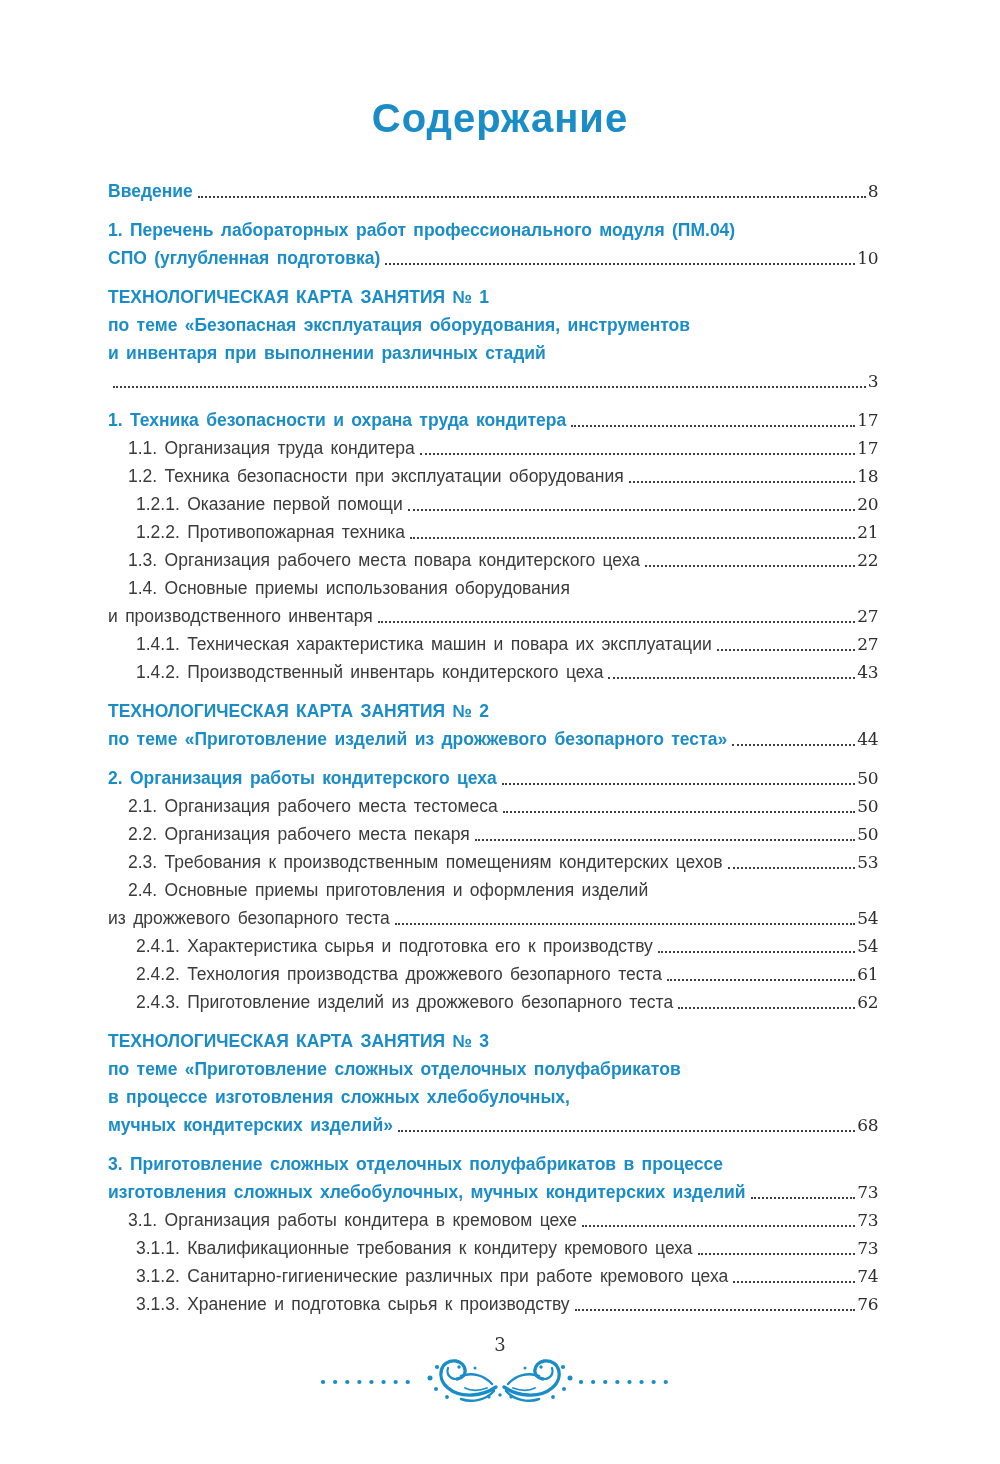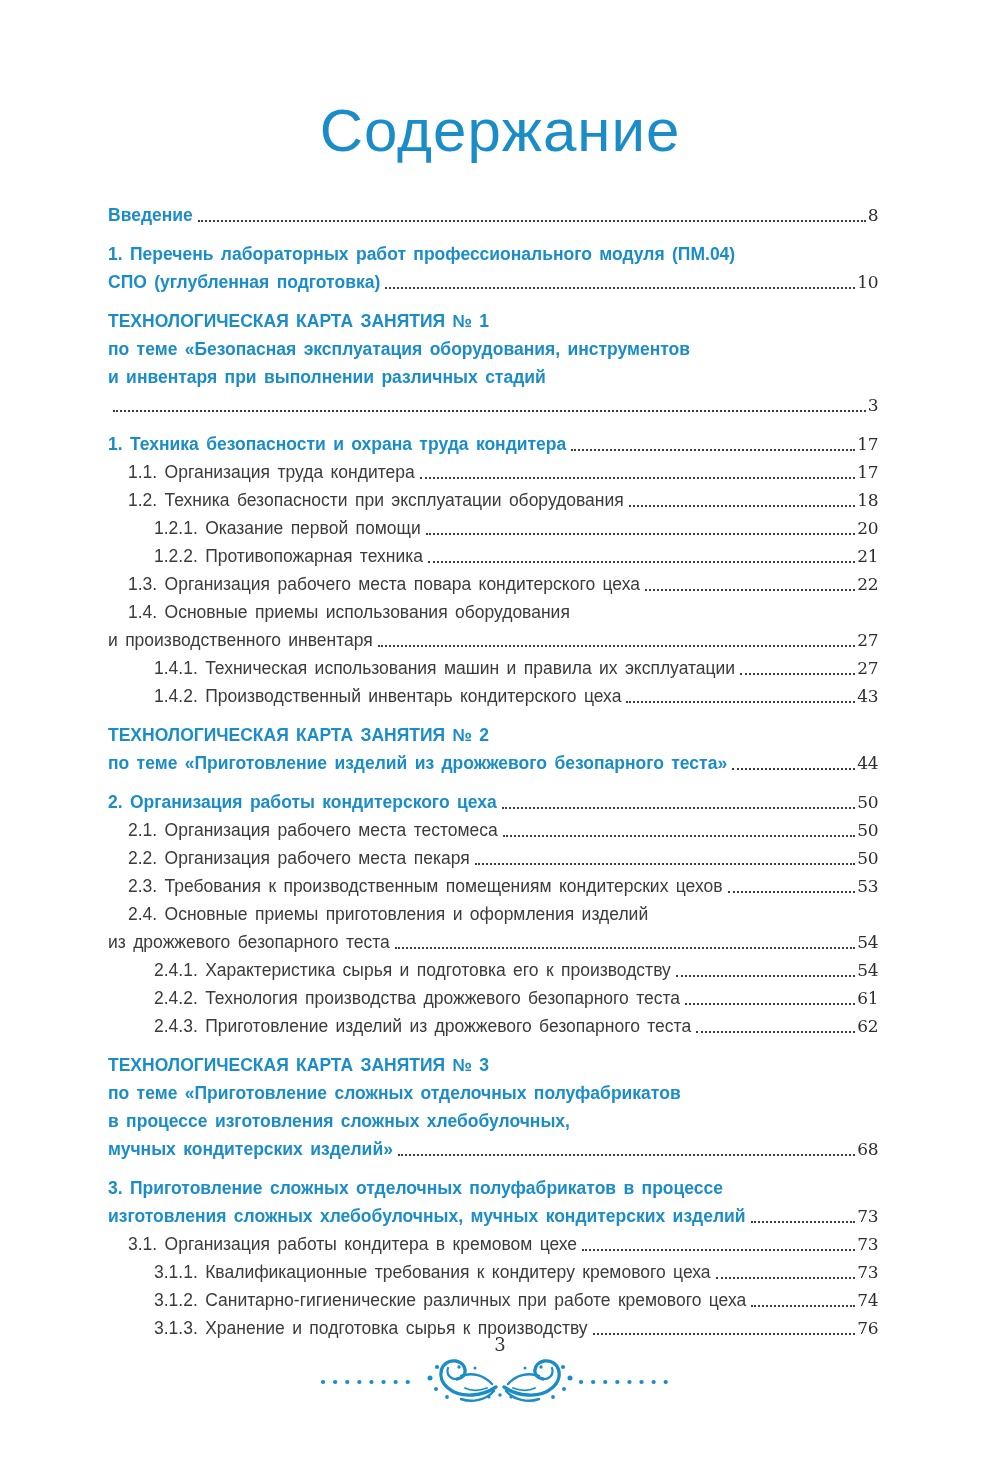--- a/index.html
+++ b/index.html
@@ -6,41 +6,41 @@
   body {
     width: 1000px; height: 1464px;
     background: #ffffff;
     font-family: "Liberation Sans", sans-serif;
     position: relative;
     overflow: hidden;
   }
   .page-title {
     margin: 96px 0 0 0;
     text-align: center;
-    font-size: 60px;
-    font-weight: 400;
+    font-size: 40px;
+    font-weight: 700;
     letter-spacing: 1px;
     color: #1a8dc9;
   }
   .toc {
     margin: 36px 122px 0 100px; 
   }
   .toc-entry.group-gap { margin-top: 11px; }
   .toc-line {
     display: flex;
     align-items: baseline;
     line-height: 28px;
     font-size: 17.5px;
     color: #3b3b3b;
     word-spacing: 2.5px;
     white-space: nowrap;
   }
   .toc-line.indent-0 { margin-left: 8px; }
   .toc-line.indent-1 { margin-left: 28px; }
-  .toc-line.indent-2 { margin-left: 54px; }
+  .toc-line.indent-2 { margin-left: 36px; }
   .toc-entry.accent .toc-text {
     color: #1a8dc9;
     font-weight: 700;
   }
   .dots {
     flex: 1;
     min-width: 14px;
     border-bottom: 2px dotted #3e3e3e;
     align-self: flex-end;
     margin: 0 2px 7px 5px;
@@ -153,21 +153,21 @@
         <span class="toc-text">1.4. Основные приемы использования оборудования</span>
       </div>
       <div class="toc-line indent-0">
         <span class="toc-text">и производственного инвентаря</span>
         <span class="dots"></span>
         <span class="page-num">27</span>
       </div>
     </div>
     <div class="toc-entry normal">
       <div class="toc-line indent-2">
-        <span class="toc-text">1.4.1. Техническая использования машин и правила их эксплуатации</span>
+        <span class="toc-text">1.4.1. Техническая характеристика машин и повара их эксплуатации</span>
         <span class="dots"></span>
         <span class="page-num">27</span>
       </div>
     </div>
     <div class="toc-entry normal">
       <div class="toc-line indent-2">
         <span class="toc-text">1.4.2. Производственный инвентарь кондитерского цеха</span>
         <span class="dots"></span>
         <span class="page-num">43</span>
       </div>

